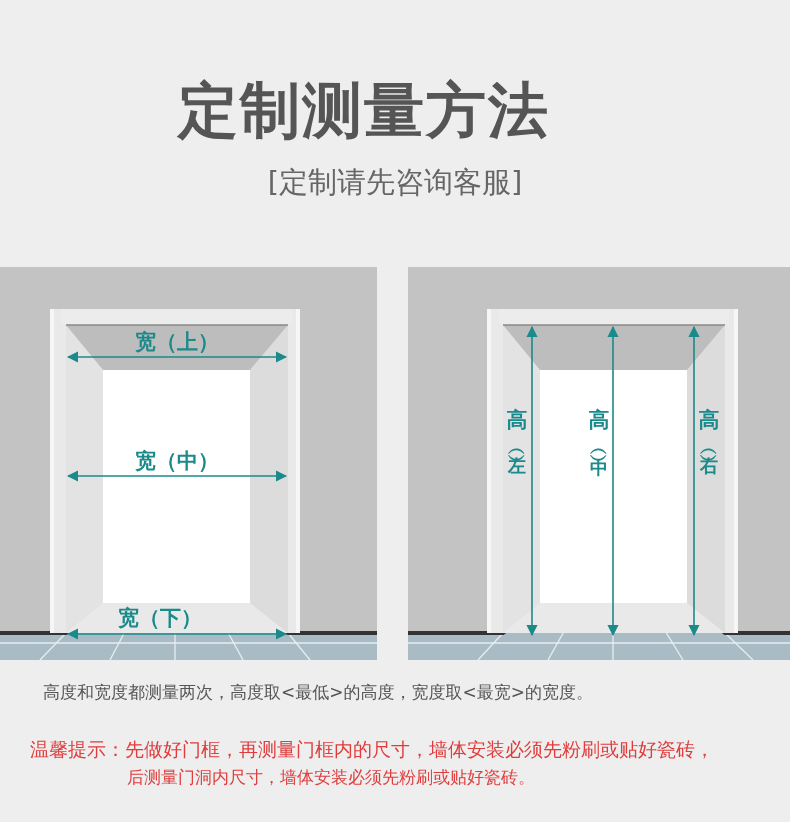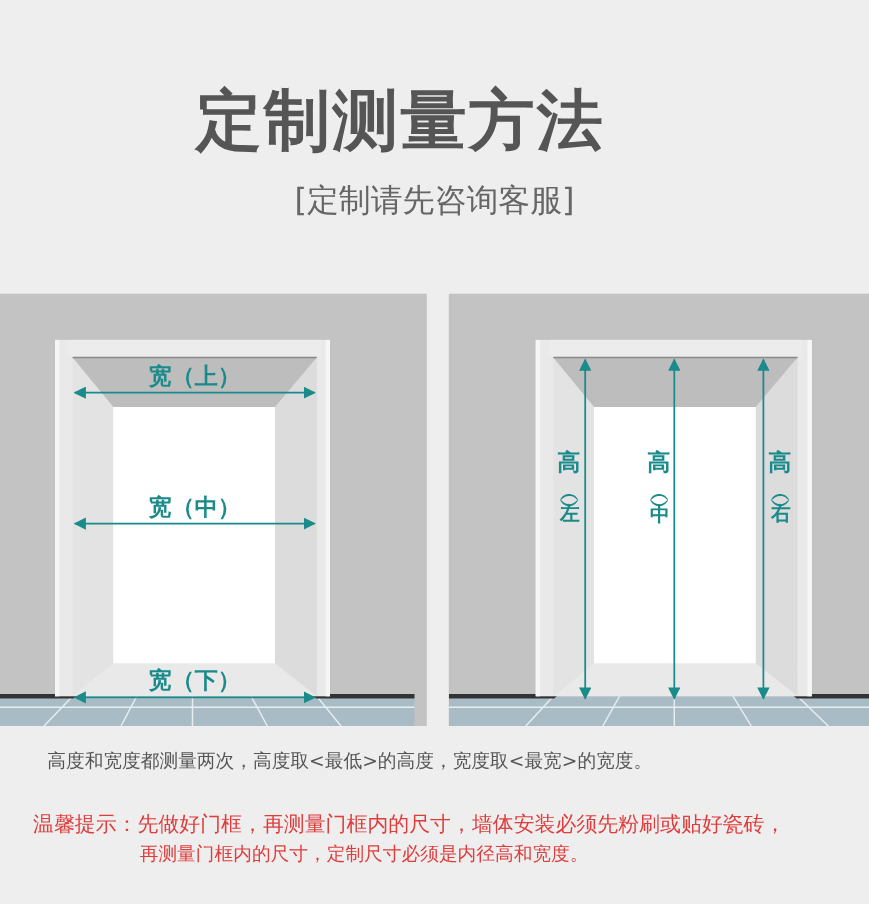--- a/index.html
+++ b/index.html
@@ -1,19 +1,19 @@
 <!DOCTYPE html>
 <html><head>
 <meta charset="utf-8">
 <style>
   html, body { margin:0; padding:0; }
   body { width:790px; height:822px; background:#eeeeee; position:relative; overflow:hidden; font-family:"DejaVu Sans", sans-serif; }
   .title { position:absolute; left:0; width:728px; top:70px; text-align:center; font-family:"DejaVu Serif", serif; font-weight:bold; font-size:60px; color:#555555; letter-spacing:2px; line-height:80px; }
   .subtitle { position:absolute; left:0; width:790px; top:160px; text-align:center; font-size:29px; color:#666666; line-height:44px; }
-  .panel { position:absolute; top:267px; height:393px; background:#c3c3c3; overflow:hidden;padding-left:11px; }
+  .panel { position:absolute; top:267px; height:393px; background:#c3c3c3; overflow:hidden; }
   .panel svg { position:absolute; left:0; top:0; }
   .p-left { left:0; width:377px; }
   .p-right { left:408px; width:382px; }
   .lbl { position:absolute; color:#1a8a8a; font-weight:bold; font-size:21px; line-height:24px; white-space:nowrap; }
   .vlbl { position:absolute; color:#1a8a8a; font-weight:bold; font-size:21px; line-height:26px; text-align:center; width:26px; }
   .note { position:absolute; left:0; width:636px; top:678px; text-align:center; font-size:17px; color:#555555; line-height:28px; }
   .warn1 { position:absolute; left:30px; top:736px; font-size:19px; color:#e03c3c; line-height:26px; white-space:nowrap; }
   .warn2 { position:absolute; left:127px; top:764px; font-size:17px; color:#e03c3c; line-height:26px; white-space:nowrap; }
 </style>
 </head>
@@ -58,21 +58,21 @@
     <line x1="66" y1="58" x2="288" y2="58" stroke="#8a8a8a" stroke-width="1.5"></line>
 
     <rect x="103" y="103" width="147" height="233" fill="#ffffff"></rect>
 
     <line x1="68" y1="90" x2="286" y2="90" stroke="#1a8a8a" stroke-width="1.6" marker-start="url(#ah)" marker-end="url(#ah)"></line>
     <line x1="68" y1="209" x2="286" y2="209" stroke="#1a8a8a" stroke-width="1.6" marker-start="url(#ah)" marker-end="url(#ah)"></line>
     <line x1="68" y1="367" x2="286" y2="367" stroke="#1a8a8a" stroke-width="1.6" marker-start="url(#ah)" marker-end="url(#ah)"></line>
   </svg>
   <div class="lbl" style="left:135px;top:63px;">宽（上）</div>
   <div class="lbl" style="left:135px;top:182px;">宽（中）</div>
-  <div class="lbl" style="left:135px;top:339px;">宽（下）</div>
+  <div class="lbl" style="left:118px;top:339px;">宽（下）</div>
 </div>
 
 <div class="panel p-right">
   <svg width="382" height="393" viewBox="0 0 382 393">
     <defs>
       <marker id="ah2" viewBox="0 0 10 10" refX="9" refY="5" markerWidth="7" markerHeight="7" orient="auto-start-reverse">
         <path d="M0,0 L10,5 L0,10 z" fill="#1a8a8a"></path>
       </marker>
     </defs>
     <rect x="0" y="366" width="382" height="27" fill="#a9bcc6"></rect>
@@ -110,13 +110,13 @@
     <div style="margin-top:10px;font-size:18px;line-height:20px;writing-mode:vertical-rl;margin-left:3px;">︵中︶</div>
   </div>
   <div class="vlbl" style="left:288px;top:140px;">
     <div>高</div>
     <div style="margin-top:10px;font-size:18px;line-height:20px;writing-mode:vertical-rl;margin-left:3px;">︵右︶</div>
   </div>
 </div>
 
 <div class="note">高度和宽度都测量两次，高度取&lt;最低&gt;的高度，宽度取&lt;最宽&gt;的宽度。</div>
 <div class="warn1">温馨提示：先做好门框，再测量门框内的尺寸，墙体安装必须先粉刷或贴好瓷砖，</div>
-<div class="warn2">再测量门框内的尺寸，定制尺寸必须是内径高和宽度。</div>
+<div class="warn2">后测量门洞内尺寸，墙体安装必须先粉刷或贴好瓷砖。</div>
 
 </body></html>

